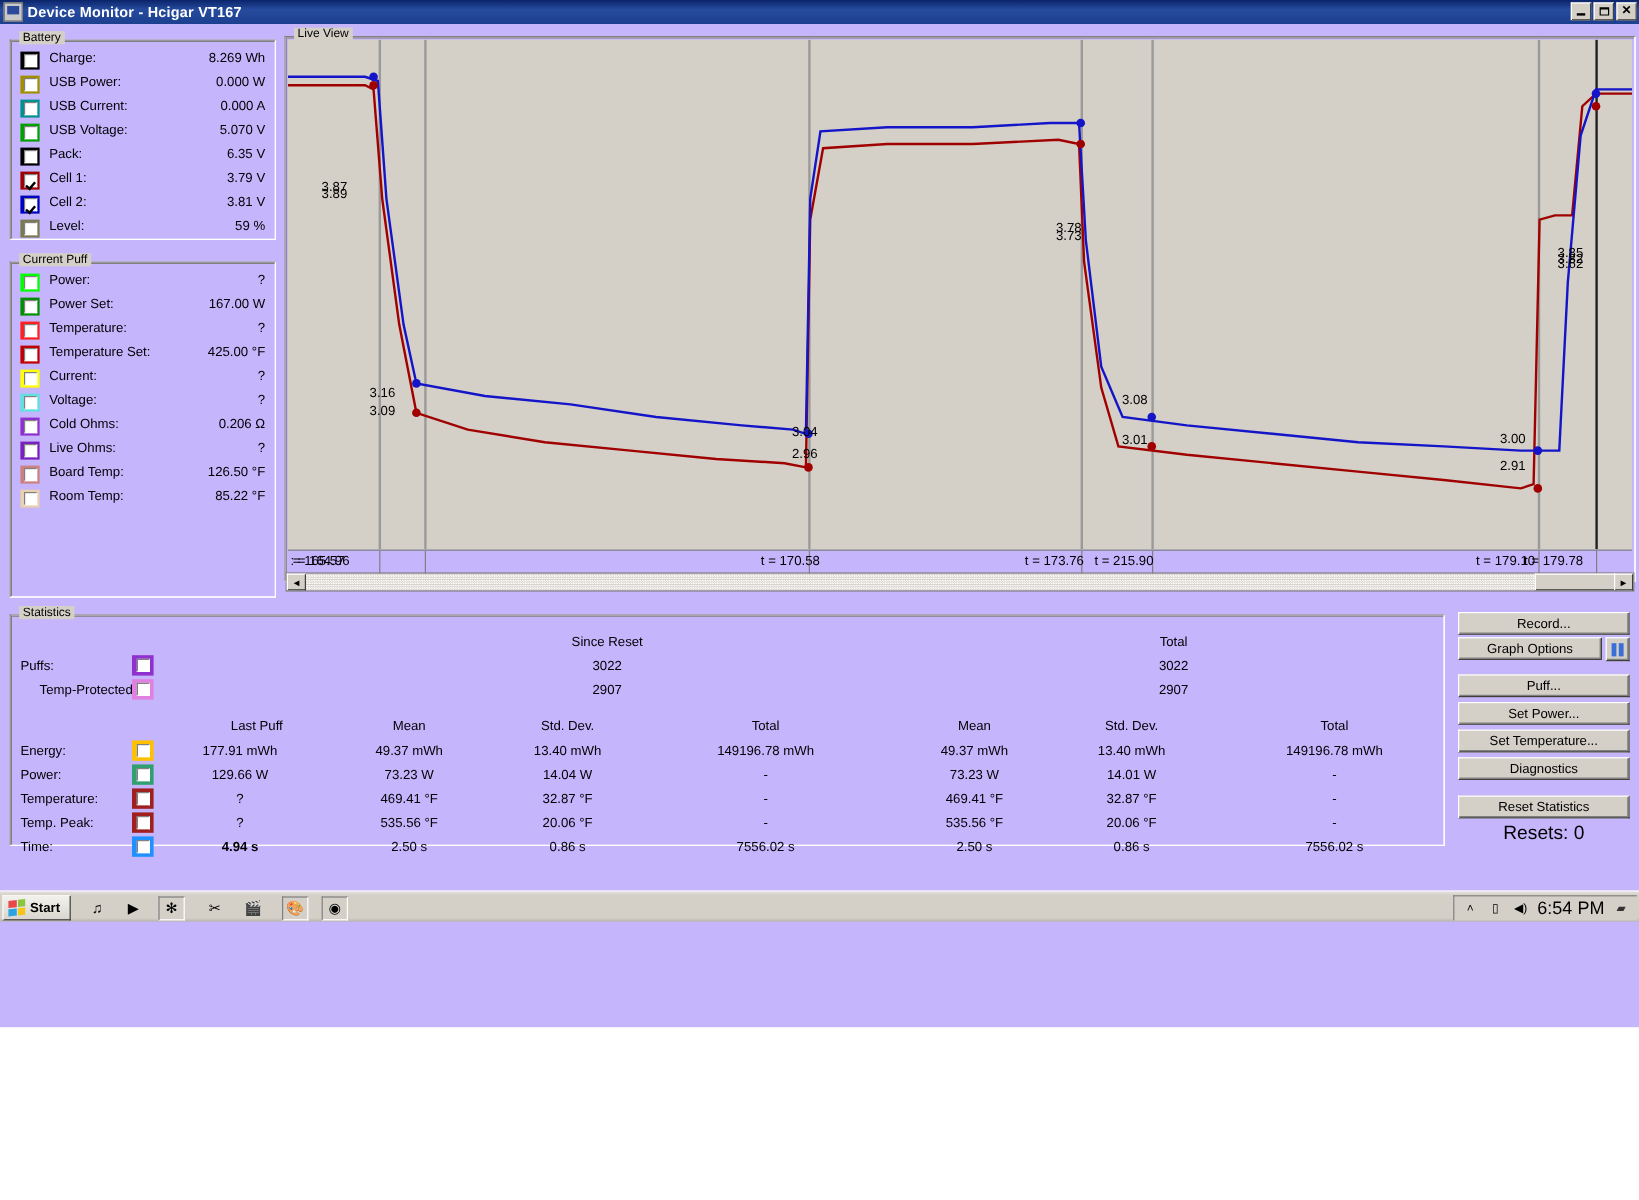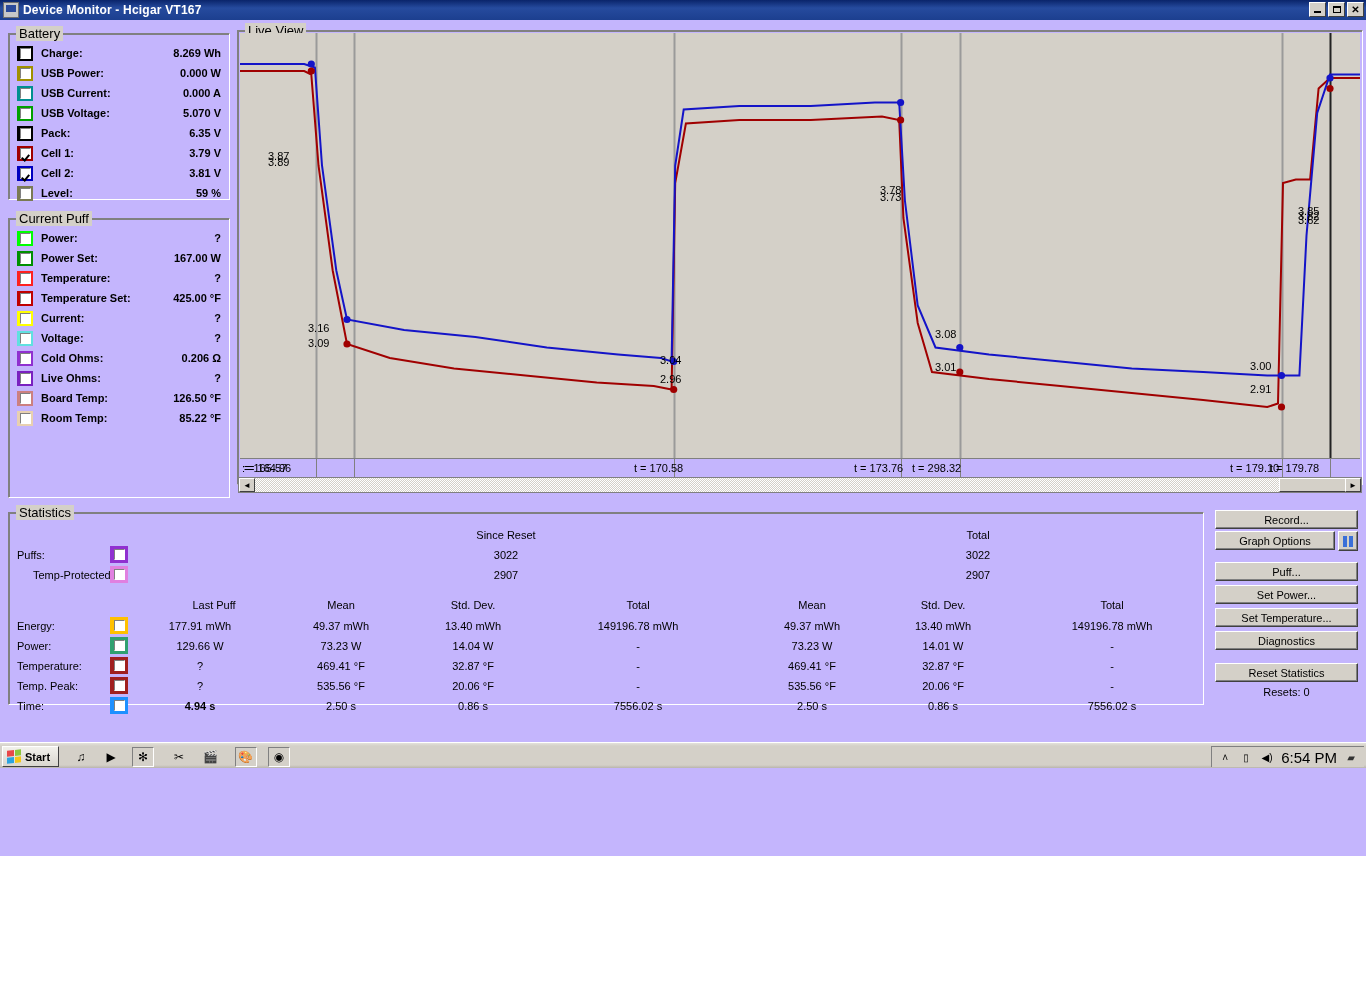--- a/index.html
+++ b/index.html
@@ -58,26 +58,26 @@
     box-shadow: inset 1px 1px 0 #808080;
   }
   .groupbox > .gb-frame {
     position: absolute; left: -1px; top: -1px; right: -1px; bottom: -1px;
     border: 1px solid #808080; border-right-color: #ffffff; border-bottom-color: #ffffff;
     pointer-events: none;
   }
   .gb-label {
     position: absolute; top: -8px; left: 7px;
     background: #d4d0c8; padding: 0 3px;
-    font-size: 13px; color: #000; white-space: nowrap;
+    font-size: 10px; color: #000; white-space: nowrap;
   }
 
   
   .kv-row {
-    position: relative; height: 20px; display: flex; align-items: center; font-weight: bold;
+    position: relative; height: 20px; display: flex; 
   }
   .swatch {
     width: 16px; height: 15px; margin-left: 8px; margin-right: 8px;
     display: flex; align-items: center; justify-content: center;
     flex: 0 0 auto;
   }
   .swatch .chk {
     width: 11px; height: 11px; background: #ffffff;
     border-top: 1px solid #808080; border-left: 1px solid #808080;
     border-right: 1px solid #ffffff; border-bottom: 1px solid #ffffff;
@@ -163,21 +163,21 @@
   #pause-btn {
     position: absolute; width: 20px; height: 20px; background: #d4d0c8;
     border-top: 1px solid #ffffff; border-left: 1px solid #ffffff;
     border-right: 1px solid #404040; border-bottom: 1px solid #404040;
     box-shadow: inset -1px -1px 0 #808080;
     display: flex; align-items: center; justify-content: center; gap: 2px;
   }
   #pause-btn i { display:block; width: 4px; height: 11px; background: #3a6fd8; }
 
   .resets-text {
-    position: absolute; font-size: 11px; color: #000; text-align: center;
+    position: absolute; font-size: 16px; color: #000; text-align: center;
     white-space: nowrap;
   }
 
   
   #statusbar {
     position: absolute; left: 0; top: 718px; width: 1366px; height: 22px;
     border-top: 1px solid #ffffff;
   }
   #statusbar .sb-item { position: absolute; top: 4px; font-size: 11px; color: #000; white-space: nowrap; }
 
@@ -434,21 +434,21 @@
         <div class="tick" style="left: 114px;"></div>
         <div class="tick" style="left: 434px;"></div>
         <div class="tick" style="left: 661px;"></div>
         <div class="tick" style="left: 720px;"></div>
         <div class="tick" style="left: 1042px;"></div>
         <div class="tick" style="left: 1090px;"></div>
         <div class="t-label" style="left: 2px;">: = 164.96</div>
         <div class="t-label" style="left: 4px;">= 165.57</div>
         <div class="t-label" style="left: 394px;">t = 170.58</div>
         <div class="t-label" style="left: 614px;">t = 173.76</div>
-        <div class="t-label" style="left: 672px;">t = 298.32</div>
+        <div class="t-label" style="left: 672px;">t = 215.90</div>
         <div class="t-label" style="left: 990px;">t = 179.10</div>
         <div class="t-label" style="left: 1030px;">t = 179.78</div>
       </div>
   </div>
 
   <div id="hscroll">
     <div class="sb-btn" style="left:0;">◄</div>
     <div class="sb-thumb" style="left:1040px; width:68px;"></div>
     <div class="sb-btn" style="right:0;">►</div>
   </div>

